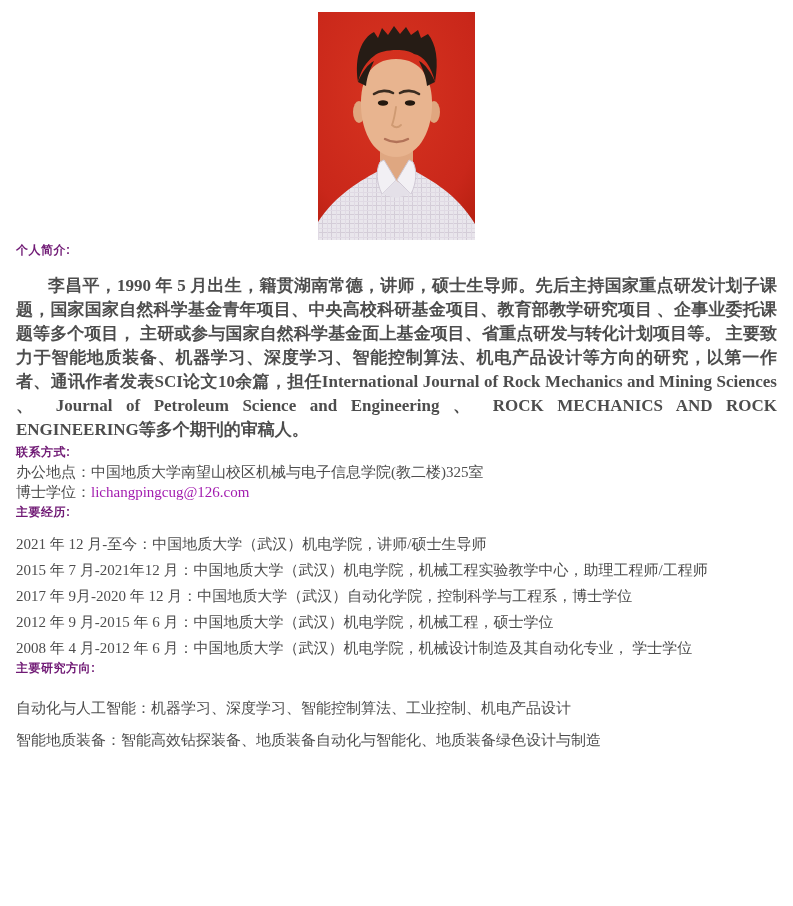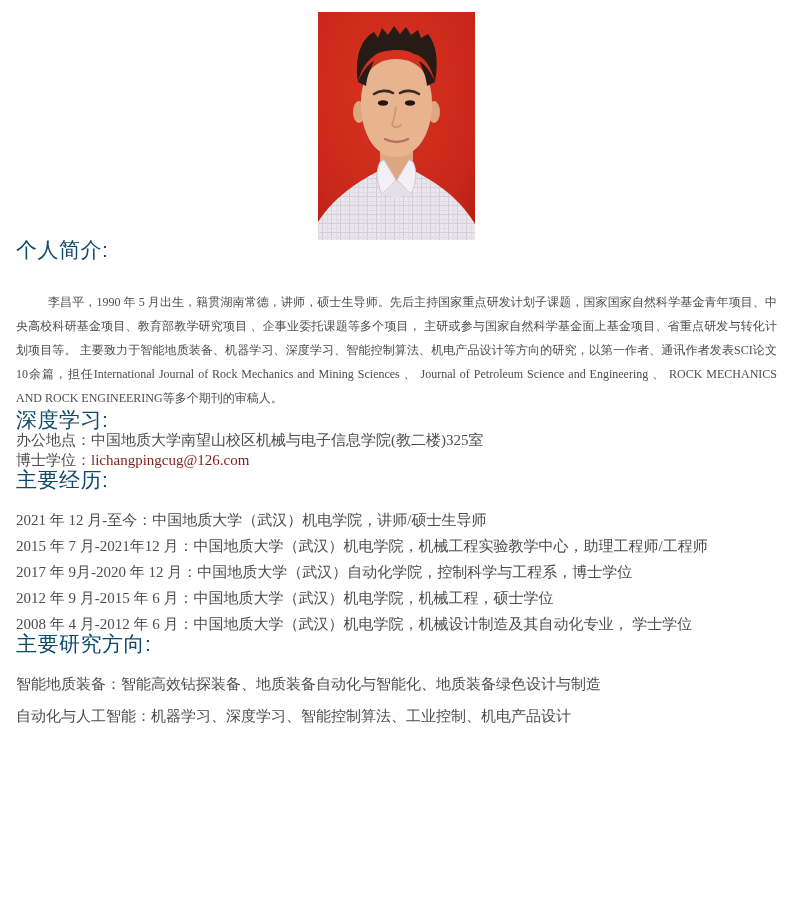--- a/index.html
+++ b/index.html
@@ -18,56 +18,57 @@
     padding-top: 12px;
     display: flex;
     justify-content: center;
   }
   .photo { width: 157px; height: 228px; display: block; }
 
   .content { padding: 0 16px; }
 
   h2.sec {
     margin: 0;
-    color: #0c4a6e;
+    color: #701a75;
     font-family: "Liberation Sans", "DejaVu Sans", sans-serif;
-    font-weight: 400;
-    font-size: 21px;
+    font-weight: 700;
+    font-size: 12px;
     line-height: 20px;
     letter-spacing: 0.5px;
   }
   .h-profile { margin-top: 18px; }
   .h-contact { margin-top: 24px; }
   .h-exp     { margin-top: 20px; }
   .h-res     { margin-top: 27px; }
 
   p { margin: 0; color: #4d4d4d; }
 
   .bio {
-    margin-top: 30px;
-    font-size: 12px;
+    margin-top: 14px;
+    font-size: 17px;
     line-height: 24px;
     text-align: justify;
     text-indent: 32px;
+    font-weight: bold;
   }
 
   .line {
     font-size: 15px;
     line-height: 20px;
   }
   .contact-line { }
 
   .exp { margin-top: 6px; }
-  .exp.first { margin-top: 20px; }
+  .exp.first { margin-top: 12px; }
 
   .res { margin-top: 20px; }
   .res + .res { margin-top: 12px; }
 
   a.email {
-    color: #7f1d1d;
+    color: #a21caf;
     text-decoration: none;
     cursor: pointer;
   }
 </style>
 </head>
 <body>
 
 <div class="page">
 
   <div class="photo-wrap">
@@ -117,29 +118,29 @@
 
       <path d="M67,127 C74,131 83,131 90,127" stroke="#b27258" stroke-width="2.4" fill="none" stroke-linecap="round"></path>
     </svg>
   </div>
 
   <div class="content">
 
     <h2 class="sec h-profile">个人简介:</h2>
     <p class="bio">李昌平，1990 年 5 月出生，籍贯湖南常德，讲师，硕士生导师。先后主持国家重点研发计划子课题，国家国家自然科学基金青年项目、中央高校科研基金项目、教育部教学研究项目 、企事业委托课题等多个项目， 主研或参与国家自然科学基金面上基金项目、省重点研发与转化计划项目等。 主要致力于智能地质装备、机器学习、深度学习、智能控制算法、机电产品设计等方向的研究，以第一作者、通讯作者发表SCI论文10余篇，担任International Journal of Rock Mechanics and Mining Sciences 、 Journal of Petroleum Science and Engineering 、 ROCK MECHANICS AND ROCK ENGINEERING等多个期刊的审稿人。</p>
 
-    <h2 class="sec h-contact">深度学习:</h2>
+    <h2 class="sec h-contact">联系方式:</h2>
     <p class="line contact-line"><span>办公地点：</span><span>中国地质大学南望山校区机械与电子信息学院(教二楼)325室</span></p>
     <p class="line contact-line"><span>博士学位：</span><a class="email" href="#">lichangpingcug@126.com</a></p>
 
     <h2 class="sec h-exp">主要经历:</h2>
     <p class="line exp first">2021 年 12 月-至今：中国地质大学（武汉）机电学院，讲师/硕士生导师</p>
     <p class="line exp">2015 年 7 月-2021年12 月：中国地质大学（武汉）机电学院，机械工程实验教学中心，助理工程师/工程师</p>
     <p class="line exp">2017 年 9月-2020 年 12 月：中国地质大学（武汉）自动化学院，控制科学与工程系，博士学位</p>
     <p class="line exp">2012 年 9 月-2015 年 6 月：中国地质大学（武汉）机电学院，机械工程，硕士学位</p>
     <p class="line exp">2008 年 4 月-2012 年 6 月：中国地质大学（武汉）机电学院，机械设计制造及其自动化专业， 学士学位</p>
 
     <h2 class="sec h-res">主要研究方向:</h2>
+    <p class="line res">自动化与人工智能：机器学习、深度学习、智能控制算法、工业控制、机电产品设计</p>
     <p class="line res">智能地质装备：智能高效钻探装备、地质装备自动化与智能化、地质装备绿色设计与制造</p>
-    <p class="line res">自动化与人工智能：机器学习、深度学习、智能控制算法、工业控制、机电产品设计</p>
 
   </div>
 </div>
 
 </body></html>

